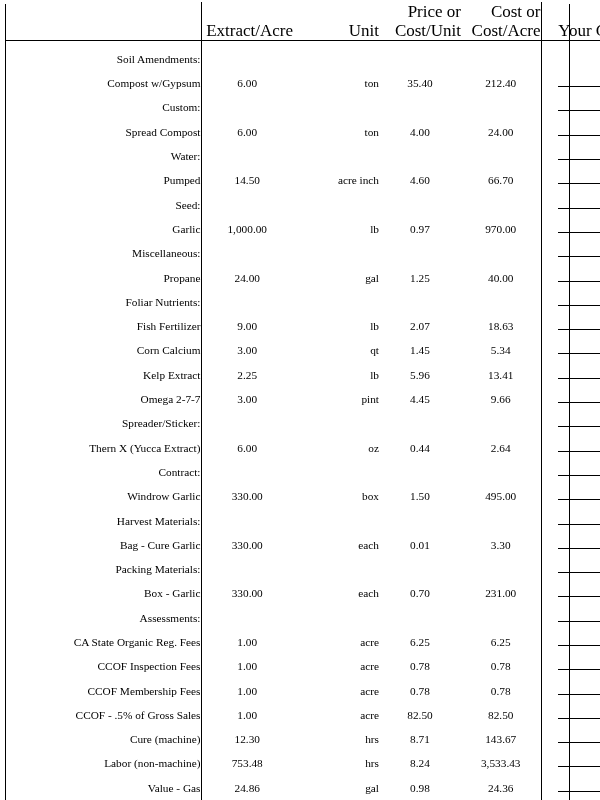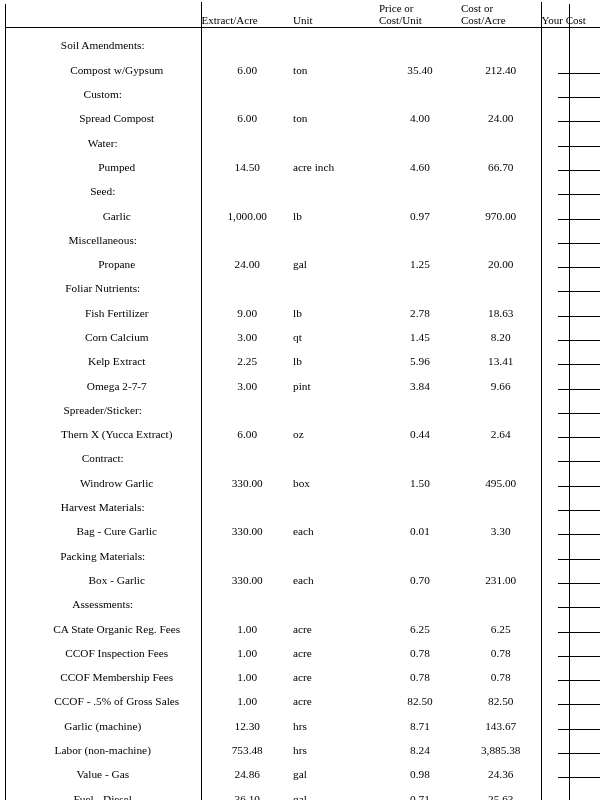--- a/index.html
+++ b/index.html
@@ -36,41 +36,41 @@
   
   col.c-item  { width: 196px; }
   col.c-qty   { width: 92px; }
   col.c-unit  { width: 86px; }
   col.c-price { width: 82px; }
   col.c-value { width: 80px; }
   col.c-your  { width: 86px; }
 
   
   thead td {
-    text-align: left;
-    font-size: 11px;
+    text-align: right;
+    font-size: 17px;
     line-height: 1.12;
     padding-bottom: 2px;
   }
   thead tr.head-row td {
     border-bottom: 1.4px solid #000;
   }
   thead td.h-item { border-bottom: 1.4px solid #000; }
 
   
   tbody tr { height: 24.3px; }
   td.item {
-    text-align: center;
+    text-align: right;
     padding-left: 2px;
     white-space: nowrap;
     border-right: 1.4px solid #000;
   }
   td.item.indent { padding-left: 28px; }
   td.num { text-align: center; }
-  td.unit { text-align: left; }
+  td.unit { text-align: right; }
   td.your { text-align: center; border-left: 1.4px solid #000; }
 
   .blank-line {
     display: inline-block;
     width: 52px;
     border-bottom: 1.1px solid #000;
     height: 9px;
     vertical-align: baseline;
   }
   #left-border {
@@ -191,60 +191,60 @@
           <td class="unit"></td>
           <td class="num"></td>
           <td class="num"></td>
           <td class="your"><span class="blank-line"></span></td>
         </tr>
         <tr>
           <td class="item indent">Propane</td>
           <td class="num">24.00</td>
           <td class="unit">gal</td>
           <td class="num">1.25</td>
-          <td class="num">20.00</td>
+          <td class="num">40.00</td>
           <td class="your"><span class="blank-line"></span></td>
         </tr>
         <tr>
           <td class="item">Foliar Nutrients:</td>
           <td class="num"></td>
           <td class="unit"></td>
           <td class="num"></td>
           <td class="num"></td>
           <td class="your"><span class="blank-line"></span></td>
         </tr>
         <tr>
           <td class="item indent">Fish Fertilizer</td>
           <td class="num">9.00</td>
           <td class="unit">lb</td>
-          <td class="num">2.78</td>
+          <td class="num">2.07</td>
           <td class="num">18.63</td>
           <td class="your"><span class="blank-line"></span></td>
         </tr>
         <tr>
           <td class="item indent">Corn Calcium</td>
           <td class="num">3.00</td>
           <td class="unit">qt</td>
           <td class="num">1.45</td>
-          <td class="num">8.20</td>
+          <td class="num">5.34</td>
           <td class="your"><span class="blank-line"></span></td>
         </tr>
         <tr>
           <td class="item indent">Kelp Extract</td>
           <td class="num">2.25</td>
           <td class="unit">lb</td>
           <td class="num">5.96</td>
           <td class="num">13.41</td>
           <td class="your"><span class="blank-line"></span></td>
         </tr>
         <tr>
           <td class="item indent">Omega 2-7-7</td>
           <td class="num">3.00</td>
           <td class="unit">pint</td>
-          <td class="num">3.84</td>
+          <td class="num">4.45</td>
           <td class="num">9.66</td>
           <td class="your"><span class="blank-line"></span></td>
         </tr>
         <tr>
           <td class="item">Spreader/Sticker:</td>
           <td class="num"></td>
           <td class="unit"></td>
           <td class="num"></td>
           <td class="num"></td>
           <td class="your"><span class="blank-line"></span></td>
@@ -339,33 +339,33 @@
         </tr>
         <tr>
           <td class="item indent">CCOF - .5% of Gross Sales</td>
           <td class="num">1.00</td>
           <td class="unit">acre</td>
           <td class="num">82.50</td>
           <td class="num">82.50</td>
           <td class="your"><span class="blank-line"></span></td>
         </tr>
         <tr>
-          <td class="item">Garlic (machine)</td>
+          <td class="item">Cure (machine)</td>
           <td class="num">12.30</td>
           <td class="unit">hrs</td>
           <td class="num">8.71</td>
           <td class="num">143.67</td>
           <td class="your"><span class="blank-line"></span></td>
         </tr>
         <tr>
           <td class="item">Labor (non-machine)</td>
           <td class="num">753.48</td>
           <td class="unit">hrs</td>
           <td class="num">8.24</td>
-          <td class="num">3,885.38</td>
+          <td class="num">3,533.43</td>
           <td class="your"><span class="blank-line"></span></td>
         </tr>
         <tr>
           <td class="item">Value - Gas</td>
           <td class="num">24.86</td>
           <td class="unit">gal</td>
           <td class="num">0.98</td>
           <td class="num">24.36</td>
           <td class="your"><span class="blank-line"></span></td>
         </tr>

